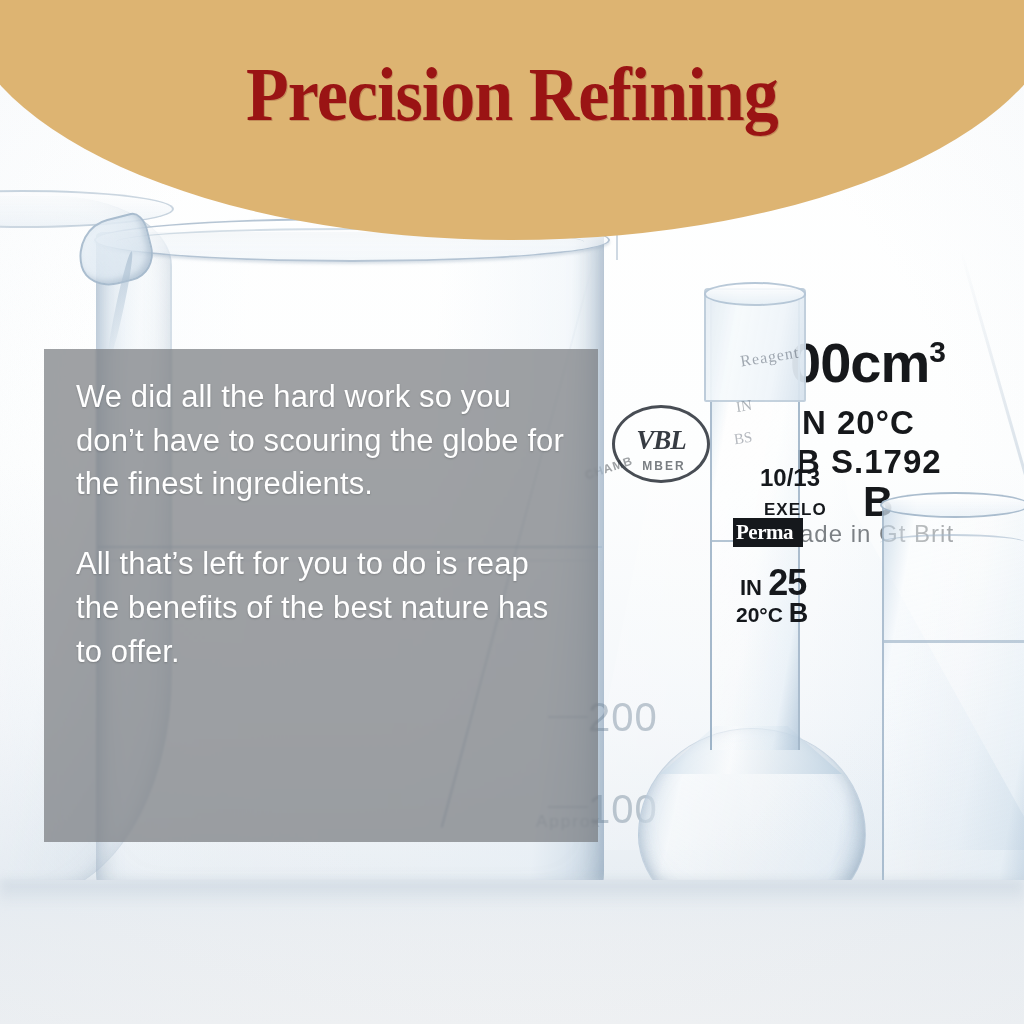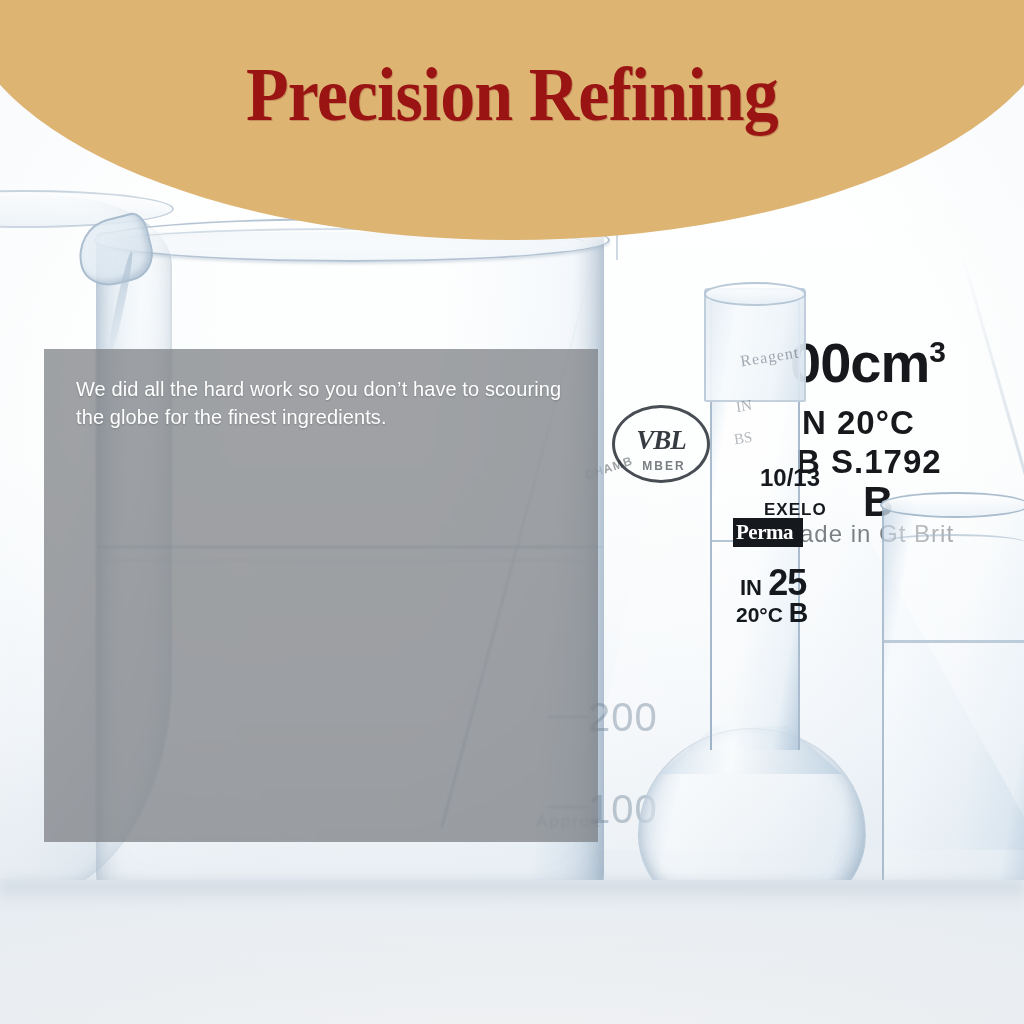--- a/index.html
+++ b/index.html
@@ -346,21 +346,21 @@
     padding:26px 30px 0 32px;
     box-sizing:border-box;
     background:rgba(118,121,125,.70);
     backdrop-filter:blur(1px);
   }
   .copy-panel p{
     margin:0;
     color:#ffffff;
     font-family:"Liberation Sans",sans-serif;
     font-weight:400;
-    font-size:20px;
+    font-size:31px;
     line-height:1.41;
     letter-spacing:.1px;
     text-shadow:0 1px 2px rgba(60,62,66,.35);
   }
   .copy-gap{height:36px;}
 </style>
 </head>
 <body>
 
 <div id="poster">
@@ -429,16 +429,17 @@
     <div class="vignette"></div>
   </div>
 
   <div class="banner" style="background: rgb(221, 180, 114);">
     <div class="banner-title" style="color: rgb(154, 20, 20);">Precision Refining</div>
   </div>
 
   <div class="copy-panel">
     <p>We did all the hard work so you don’t have to scouring the globe for the finest ingredients.</p>
     <div class="copy-gap"></div>
+    <p>All that’s left for you to do is reap the benefits of the best nature has to offer.</p>
     <div class="copy-gap"></div>
   </div>
 
 </div>
 
 </body></html>

